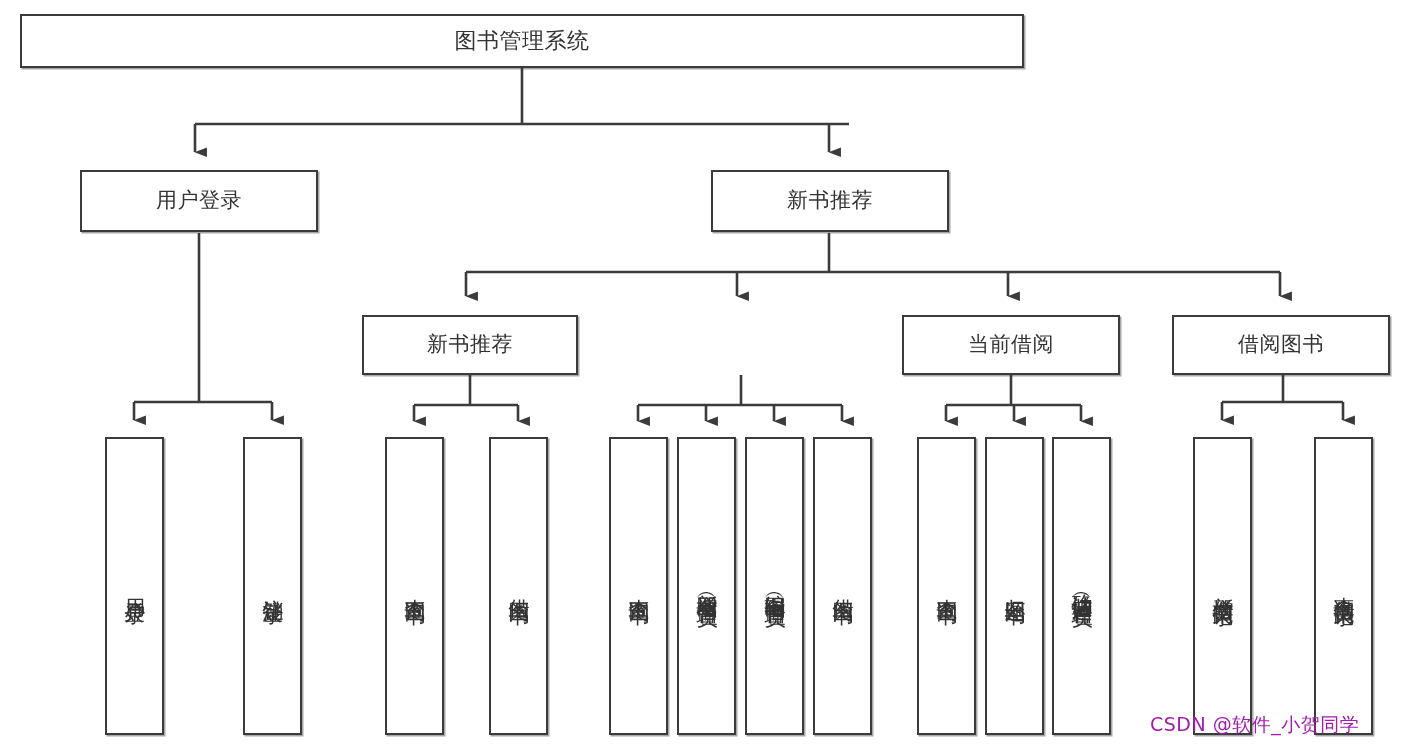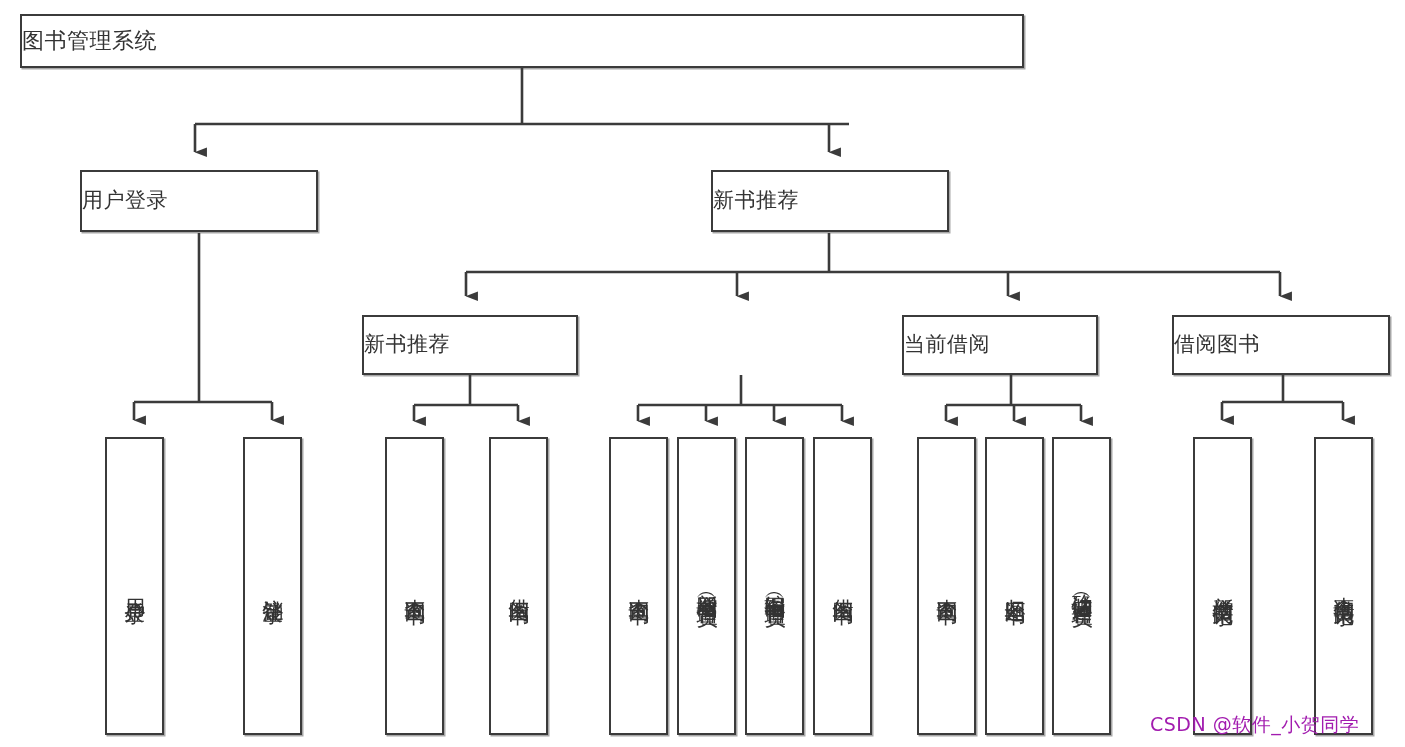--- a/index.html
+++ b/index.html
@@ -23,20 +23,21 @@
     pointer-events:none;
   }
   .node{
     position:absolute;
     box-sizing:border-box;
     background:#ffffff;
     border:2px solid #3b3b3b;
     box-shadow:1.5px 1.5px 0 rgba(60,60,60,0.45);
     display:flex;
     align-items:center;
+    justify-content:center;
     color:#333333;
   }
   .node .label{
     display:block;
     text-align:center;
     letter-spacing:0.5px;
     white-space:nowrap;
   }
   
   .node.horiz .label{
@@ -135,21 +136,21 @@
 
   <div class="node horiz" style="left:711px; top:170px; width:238px; height:62px;">
     <span class="label">新书推荐</span>
   </div>
 
   <div class="node horiz" style="left:362px; top:315px; width:216px; height:60px;">
     <span class="label">新书推荐</span>
   </div>
 
 
-  <div class="node horiz" style="left:902px; top:315px; width:196px; height:60px;">
+  <div class="node horiz" style="left:902px; top:315px; width:218px; height:60px;">
     <span class="label">当前借阅</span>
   </div>
 
   <div class="node horiz" style="left:1172px; top:315px; width:218px; height:60px;">
     <span class="label">借阅图书</span>
   </div>
 
   <div class="node vert" style="left:105px; top:437px; width:59px; height:298px;">
     <span class="label">用户登录</span>
   </div>

